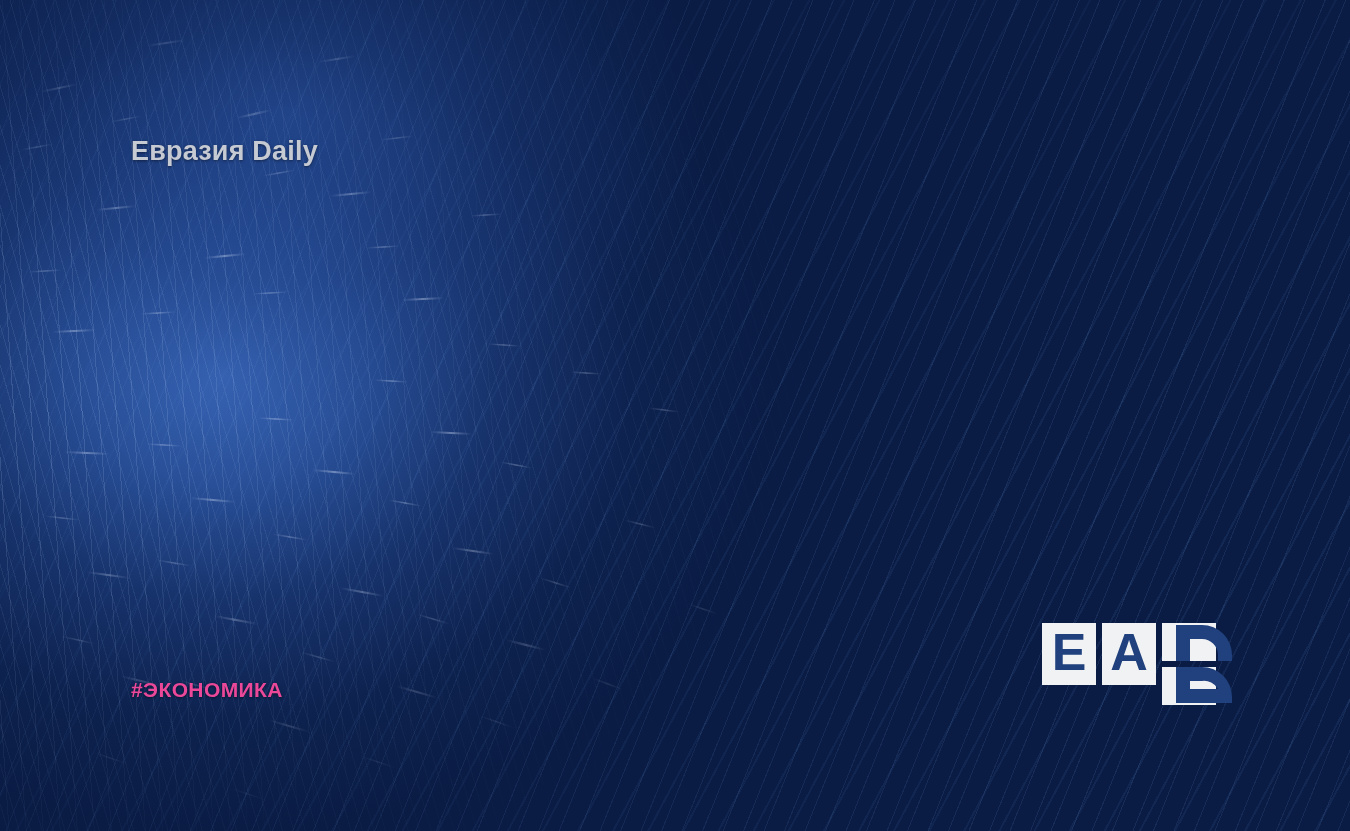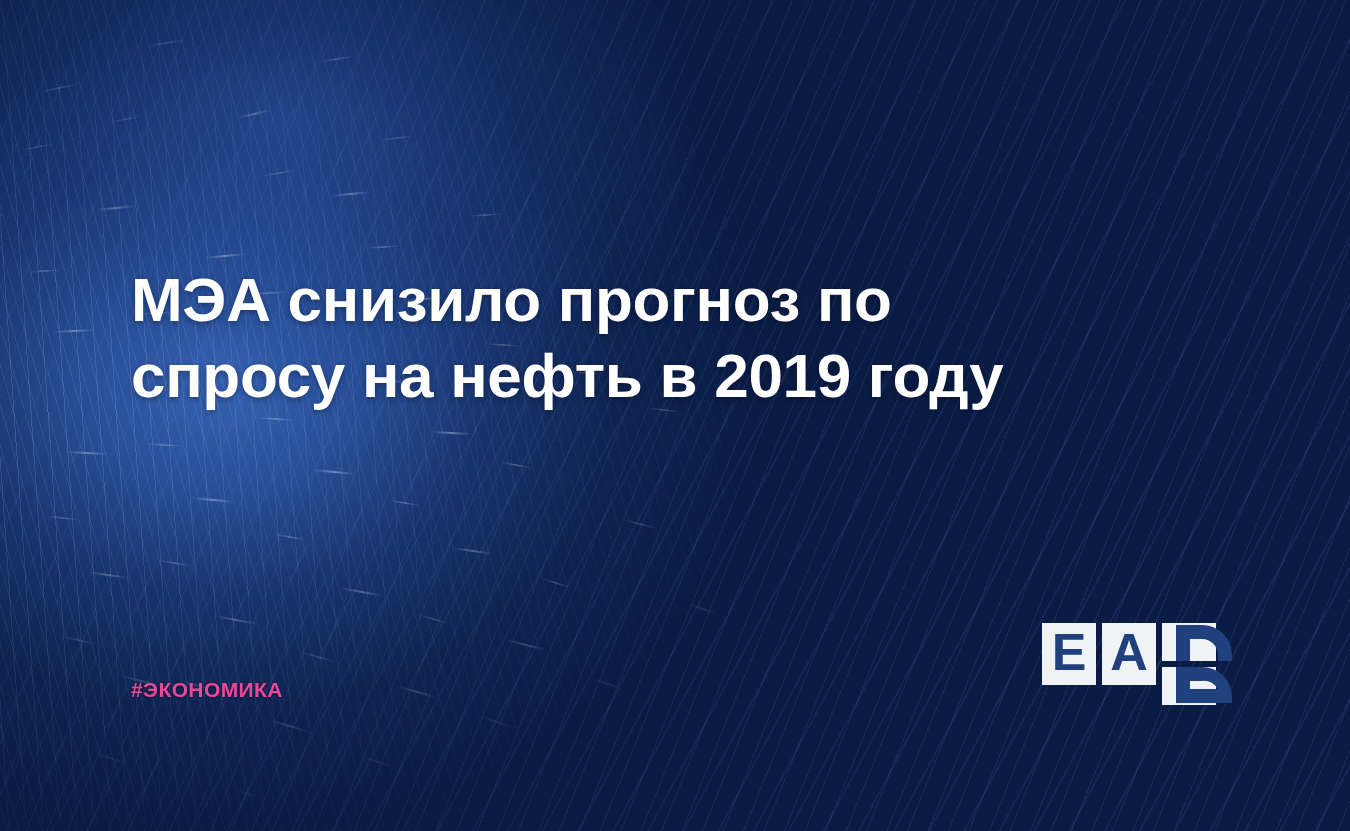--- a/index.html
+++ b/index.html
@@ -325,22 +325,22 @@
           <line x1="570" y1="372" x2="602" y2="374"></line>
           <line x1="624" y1="520" x2="656" y2="528"></line>
           <line x1="688" y1="604" x2="718" y2="614"></line>
         </g>
       </g>
     </svg>
   </div>
 
   <div class="content">
 
-
-    <div class="headline">МЭА снизило прогноз по спросу на нефть в 2019 году</div>
+    <div class="brand">Евразия Daily</div>
+
 
     <div class="hashtag">#ЭКОНОМИКА</div>
 
     <div class="logo">
 
       <div class="logo-tile">
         <span class="logo-tile-letter">E</span>
       </div>
 
       <div class="logo-tile">

